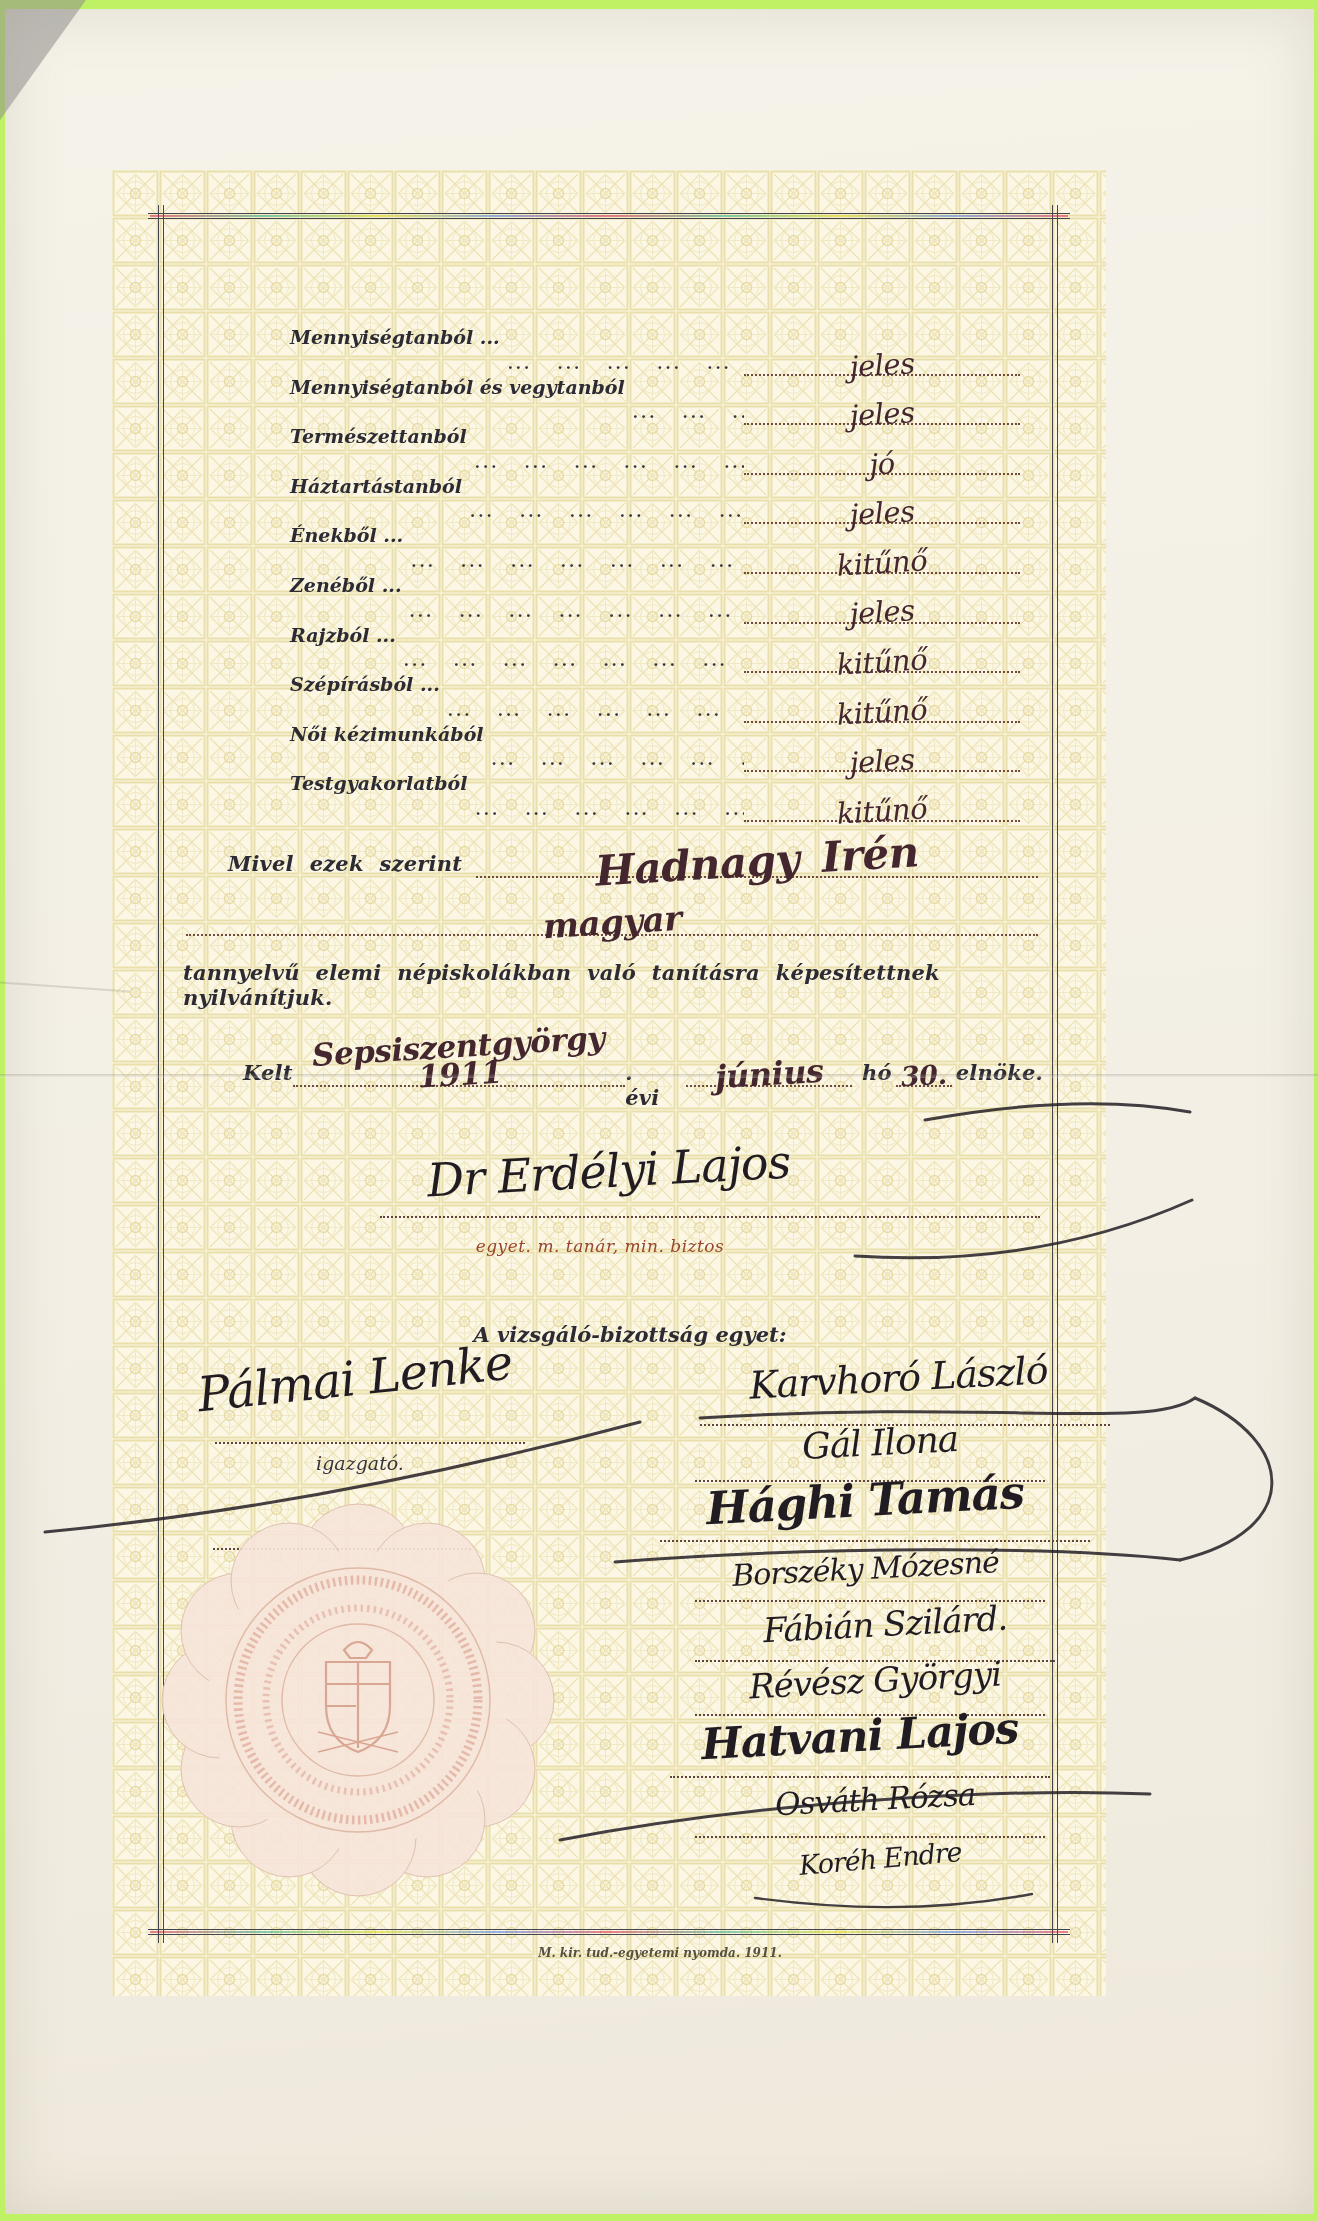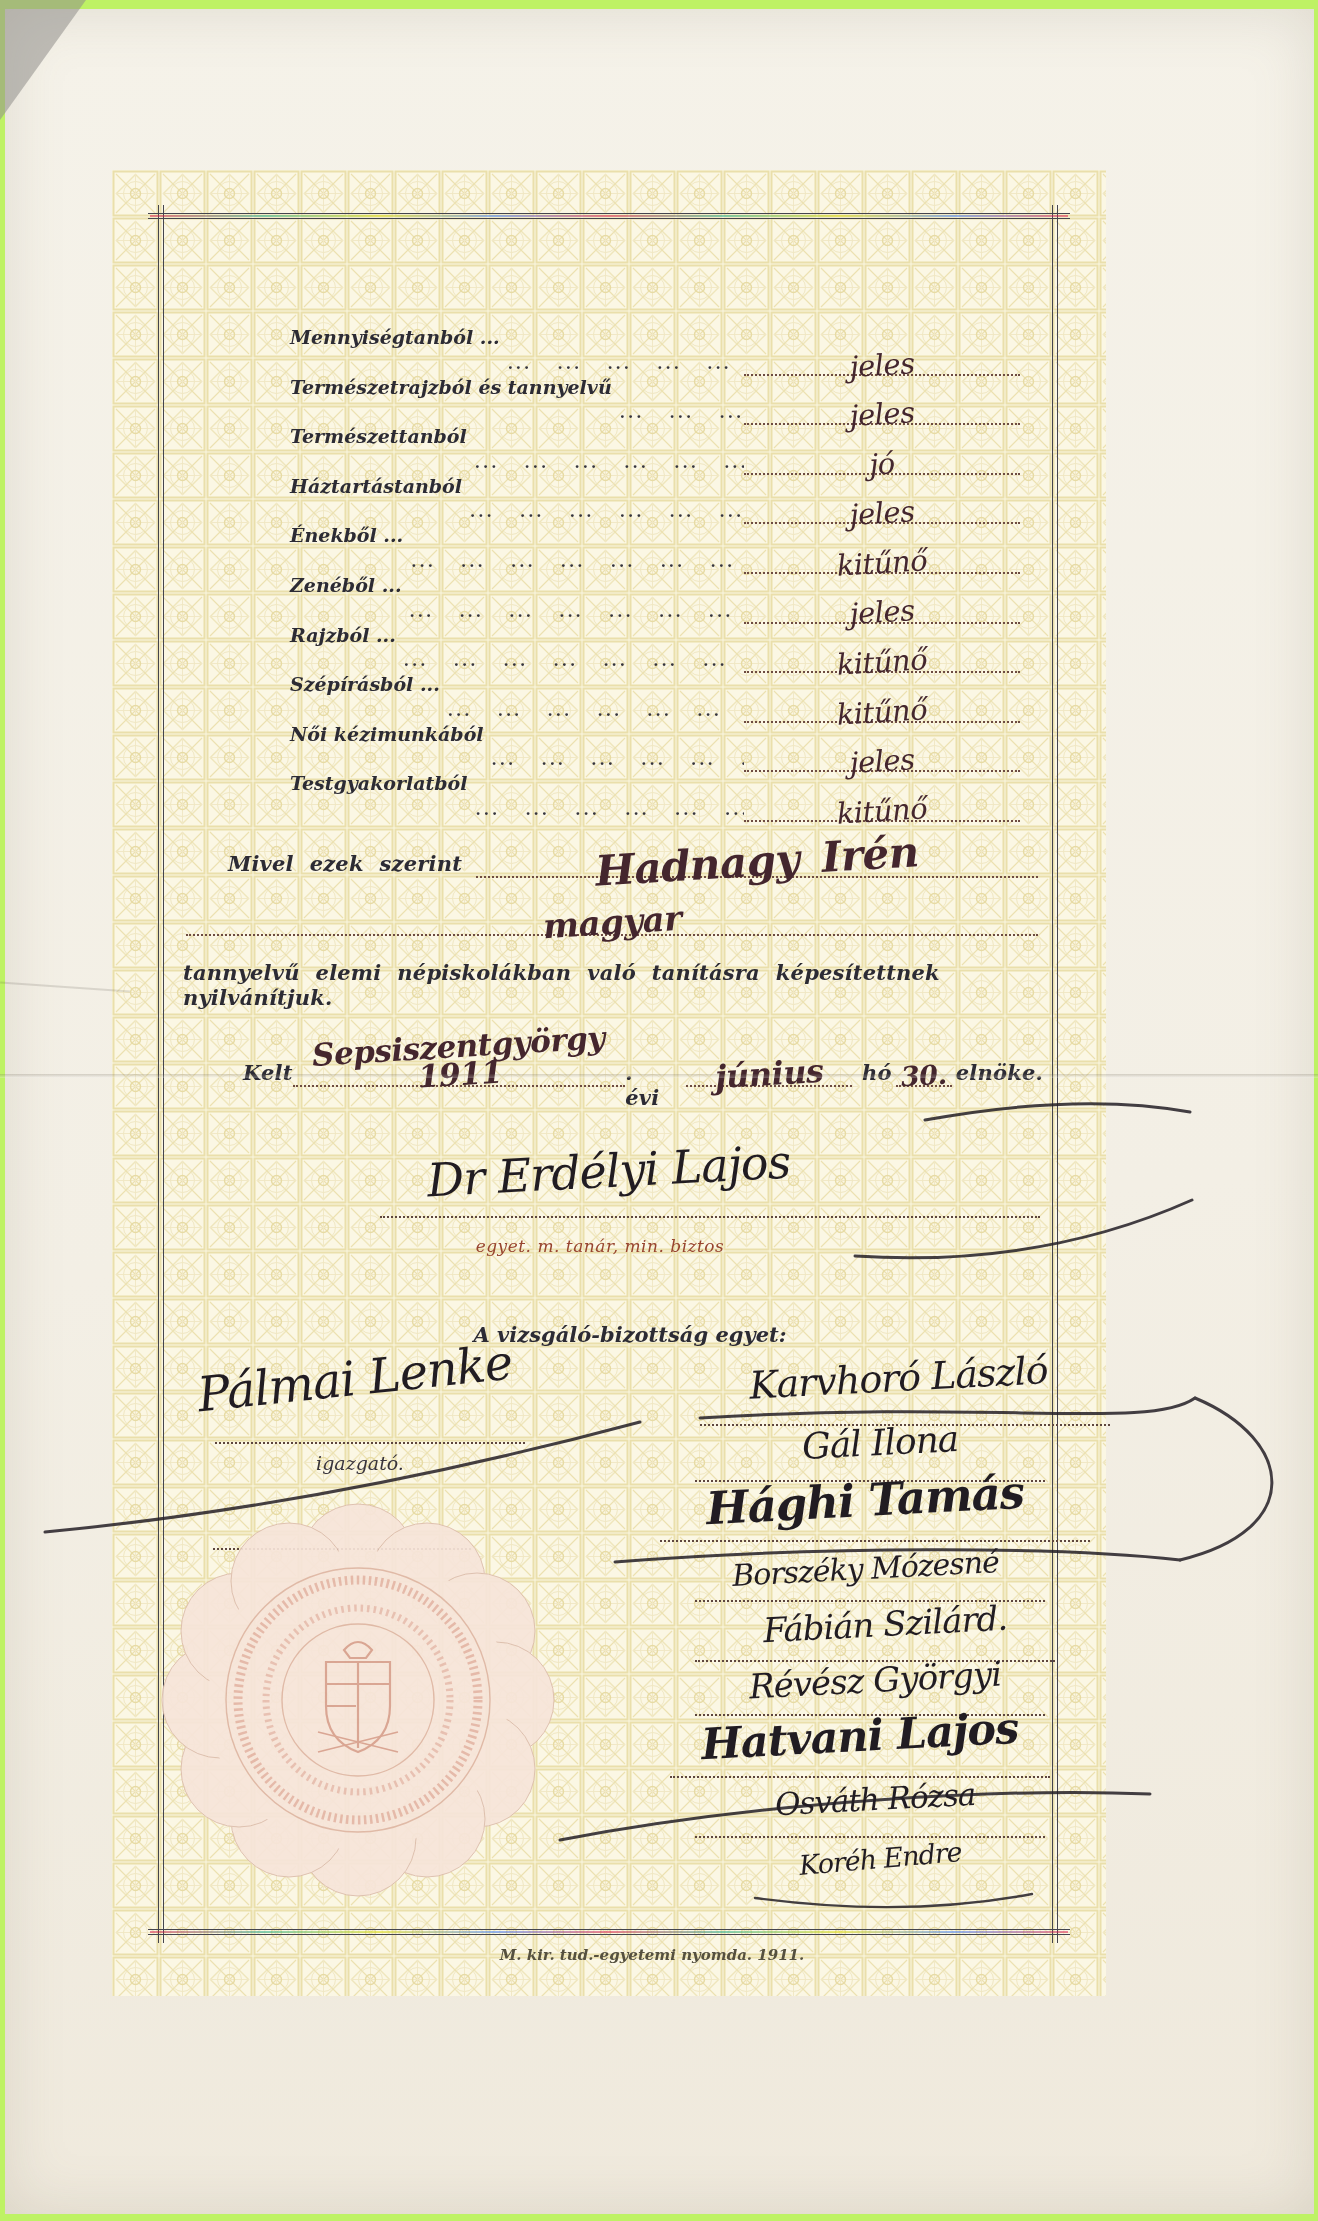--- a/index.html
+++ b/index.html
@@ -77,21 +77,21 @@
 
   <div class="subjects">
     <div class="srow">
       <span class="slabel">Mennyiségtanból ...</span>
       <span class="dots">... ... ... ... ... ... ... ... ... ... ...</span>
       <span class="gfield">
           <span class="hw">jeles</span>
         </span>
     </div>
     <div class="srow">
-      <span class="slabel">Természetrajzból és tannyelvű</span>
+      <span class="slabel">Mennyiségtanból és vegytanból</span>
       <span class="dots">... ... ... ... ... ... ... ... ... ... ...</span>
       <span class="gfield">
           <span class="hw">jeles</span>
         </span>
     </div>
     <div class="srow">
       <span class="slabel">Természettanból</span>
       <span class="dots">... ... ... ... ... ... ... ... ... ... ...</span>
       <span class="gfield">
           <span class="hw">jó</span>
@@ -276,18 +276,18 @@
       <path d="M855,1256 Q1040,1268 1192,1200"></path>
       <path d="M45,1532 Q330,1505 640,1422"></path>
       <path d="M700,1418 C 1000,1400 1150,1430 1195,1398"></path>
       <path d="M1195,1398 C 1295,1440 1305,1530 1180,1560"></path>
       <path d="M615,1562 C 820,1546 1060,1546 1180,1560"></path>
       <path d="M560,1840 C 770,1800 1010,1788 1150,1794"></path>
       <path d="M755,1898 Q 905,1918 1032,1894" stroke-width="2.4"></path>
     </g>
   </svg>
 
-  <div class="pr center" style="left:302px;top:1946px;width:700px;font-size:15px;color:#55503f;">M. kir. tud.-egyetemi nyomda. 1911.</div>
+  <div class="pr center" style="left:310px;top:1946px;width:700px;font-size:12px;color:#55503f;">M. kir. tud.-egyetemi nyomda. 1911.</div>
 
   <div class="crease-h"></div>
   <div class="crease-d"></div>
 
 </div>
 
 </body></html>

